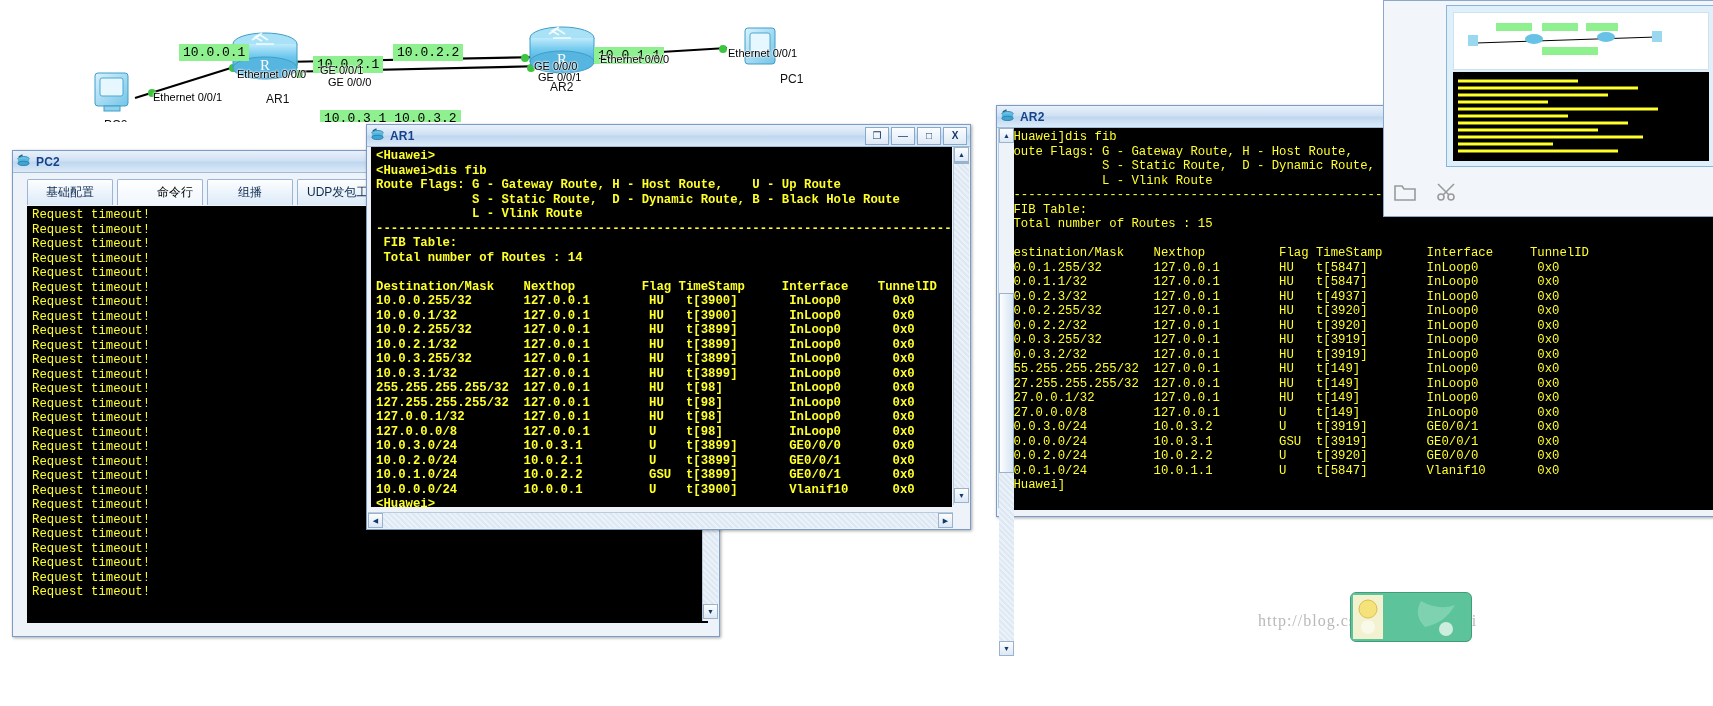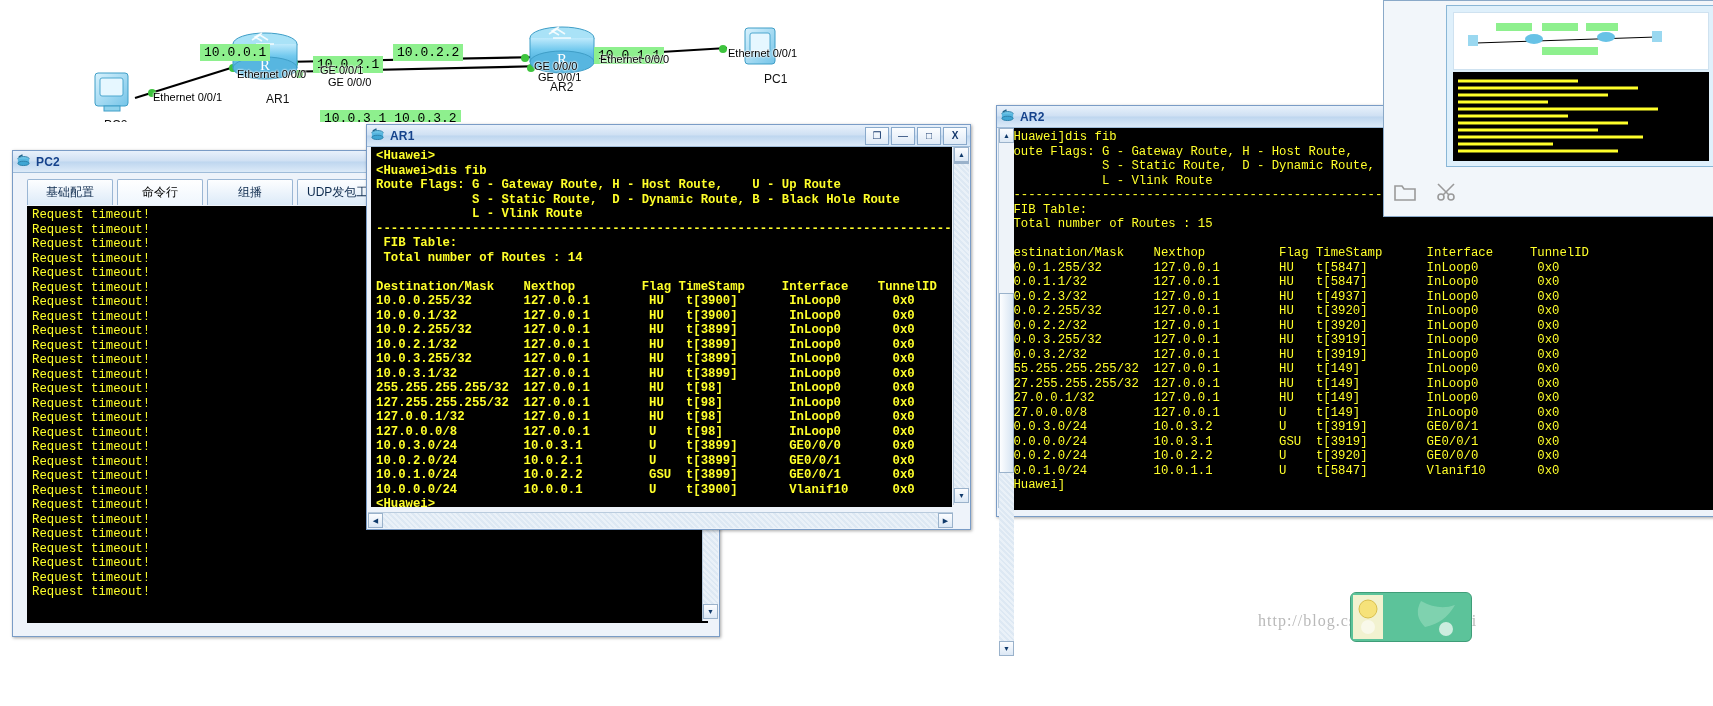--- a/index.html
+++ b/index.html
@@ -51,21 +51,21 @@
             justify-content:center;font-size:7px;color:#103a6b;}
   .sb-thumb{background:linear-gradient(90deg,#fdfeff,#d6e4f2);border:1px solid #9ab2cb;box-sizing:border-box;}
   .sb-track{background:repeating-linear-gradient(45deg,#eaf1f8 0 2px,#dde8f3 2px 4px);}
 
   
   #pc2-win{left:12px;top:150px;width:706px;height:485px;}
   .tabstrip{display:flex;gap:4px;padding:6px 4px 0 14px;background:#eef3fa;}
   .tab{min-width:66px;padding:4px 9px;font-size:12px;text-align:center;
        border:1px solid #9ab6d4;border-bottom:none;background:linear-gradient(180deg,#fdfeff,#dceaf8);
        color:#0d2a4d;border-radius:2px 2px 0 0;}
-  .tab.active{background:linear-gradient(180deg,#ffffff,#eff6fd);color:#000;}
+  .tab.active{background:linear-gradient(180deg,#ffffff,#eff6fd);color:#000;text-align:right;}
 
   
   #ar1-win{left:366px;top:124px;width:603px;height:404px;}
   #ar2-win{left:996px;top:105px;width:717px;height:410px;}
 
   
   .mini{position:absolute;border:1px solid #8aa9c8;background:#f6f9fc;}
   .watermark{position:absolute;color:#b9b9b9;font-size:16px;letter-spacing:1px;
              font-family:"Liberation Serif", serif;white-space:nowrap;}
   .logo-badge{position:absolute;width:120px;height:48px;border-radius:6px;overflow:hidden;
@@ -129,39 +129,39 @@
       <path d="M549 34 l8 -5 8 5 M553 38 h18" stroke="#fff" stroke-width="1.6" fill="none" opacity=".85"></path>
       <path d="M559 27 l-7 4 7 4" stroke="#fff" stroke-width="1.6" fill="none" opacity=".85"></path>
     </g>
 
     <g>
       <rect x="745" y="28" width="30" height="36" rx="3" fill="url(#pcg)" stroke="#3f9ec7"></rect>
       <rect x="750" y="33" width="20" height="20" rx="2" fill="#e6f7ff" stroke="#4fa8cf"></rect>
     </g>
   </svg>
 
-  <div class="ip-tag" style="left:200px;top:44px">10.0.0.1</div>
+  <div class="ip-tag" style="left:179px;top:44px">10.0.0.1</div>
   <div class="ip-tag" style="left:313px;top:56px">10.0.2.1</div>
   <div class="ip-tag" style="left:393px;top:44px">10.0.2.2</div>
   <div class="ip-tag" style="left:594px;top:47px">10.0.1.1</div>
   <div class="ip-tag" style="left:320px;top:110px">10.0.3.1 10.0.3.2</div>
 
   <div class="if-label" style="left:153px;top:91px">Ethernet 0/0/1</div>
   <div class="if-label" style="left:237px;top:68px">Ethernet 0/0/0</div>
   <div class="if-label" style="left:320px;top:64px">GE 0/0/1</div>
   <div class="if-label" style="left:328px;top:76px">GE 0/0/0</div>
   <div class="if-label" style="left:534px;top:60px">GE 0/0/0</div>
   <div class="if-label" style="left:538px;top:71px">GE 0/0/1</div>
   <div class="if-label" style="left:600px;top:53px">Ethernet 0/0/0</div>
   <div class="if-label" style="left:728px;top:47px">Ethernet 0/0/1</div>
 
   <div class="dev-label" style="left:104px;top:118px">PC2</div>
   <div class="dev-label" style="left:266px;top:92px">AR1</div>
   <div class="dev-label" style="left:550px;top:80px">AR2</div>
-  <div class="dev-label" style="left:764px;top:72px">PC1</div>
+  <div class="dev-label" style="left:780px;top:72px">PC1</div>
 </div>
 
 <div class="win" id="pc2-win">
   <div class="win-title">
     <svg width="15" height="15" viewBox="0 0 16 16">
       <ellipse cx="8" cy="5" rx="6" ry="2.3" fill="#6fc6e8" stroke="#2a7ea8"></ellipse>
       <rect x="2" y="5" width="12" height="5" fill="#57b6e0"></rect>
       <ellipse cx="8" cy="10" rx="6" ry="2.3" fill="#3fa6d4" stroke="#2a7ea8"></ellipse>
       <path d="M3 3 l4 -2" stroke="#1b5f85" stroke-width="1.4" fill="none"></path>
     </svg>

